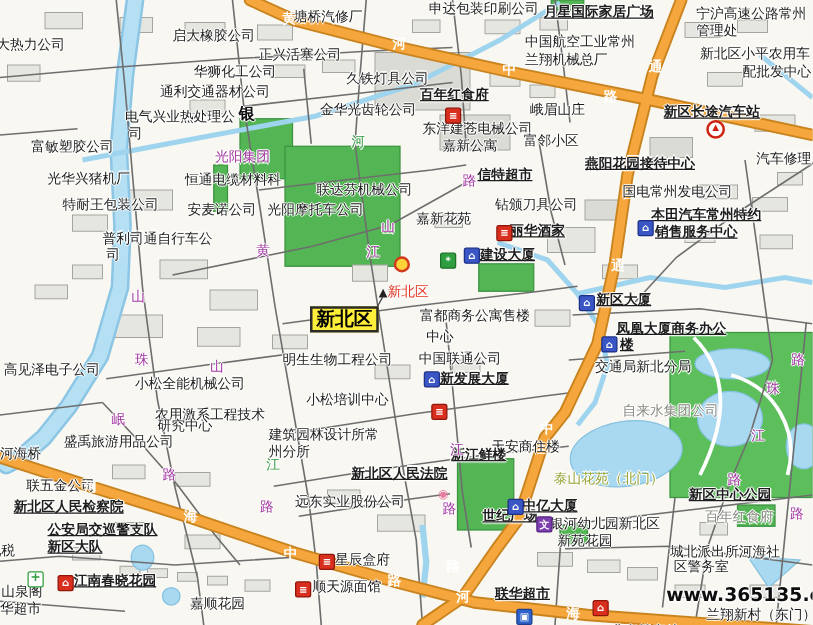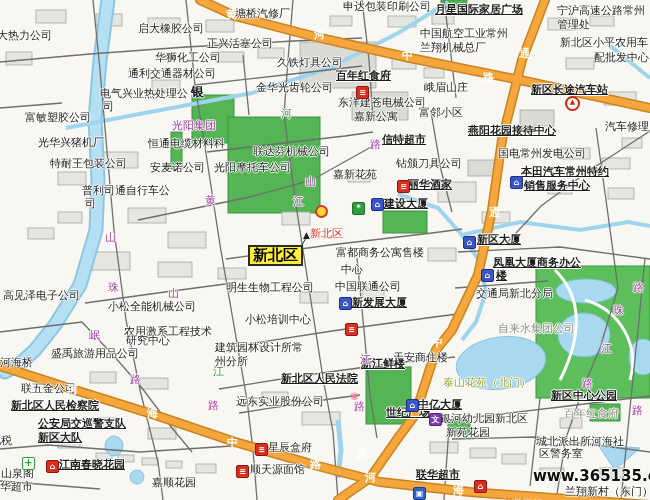--- a/index.html
+++ b/index.html
@@ -266,21 +266,21 @@
       <div class="lbl b" style="left: 352px; top: 297px;">新发展大厦</div>
       <div class="lbl b" style="left: 361px; top: 322px; margin-top: 36px;">新江鲜楼</div>
       <div class="lbl b" style="left: 281px; top: 373px;">新北区人民法院</div>
       <div class="lbl b" style="left: 11px; top: 400px;">新北区人民检察院</div>
       <div class="lbl b" style="left: 38px; top: 418px;">公安局交巡警支队</div>
       <div class="lbl b" style="left: 38px; top: 432px;">新区大队</div>
       <div class="lbl b" style="left: 386px; top: 407px;">世纪广场</div>
       <div class="lbl b" style="left: 418px; top: 399px;">中亿大厦</div>
       <div class="lbl b" style="left: 551px; top: 390px;">新区中心公园</div>
       <div class="lbl b" style="left: 59px; top: 459px;">江南春晓花园</div>
-      <div class="lbl b" style="left: 416px; top: 469px;">联华超市</div>
+      <div class="lbl b" style="left: 396px; top: 469px;">联华超市</div>
       <div class="lbl b" style="left: 489px; top: 500px;">燕兴楼宾馆</div>
       <div class="lbl o" style="left: 443px; top: 377px;">泰山花苑（北门）</div>
       <div class="lbl r" style="left: 310px; top: 228px;">新北区</div>
       <div class="lbl lm" style="left: 248px; top: 245px;">新北区</div>
       <div class="lbl w" style="left: 533px; top: 470px;">www.365135.com</div>
       <div class="lbl ro" style="left: 226px; top: 9px;">黄</div>
       <div class="lbl ro" style="left: 314px; top: 29px;">河</div>
       <div class="lbl ro" style="left: 402px; top: 50px;">中</div>
       <div class="lbl ro" style="left: 519px; top: 48px;">通</div>
       <div class="lbl ro" style="left: 483px; top: 72px;">路</div>

